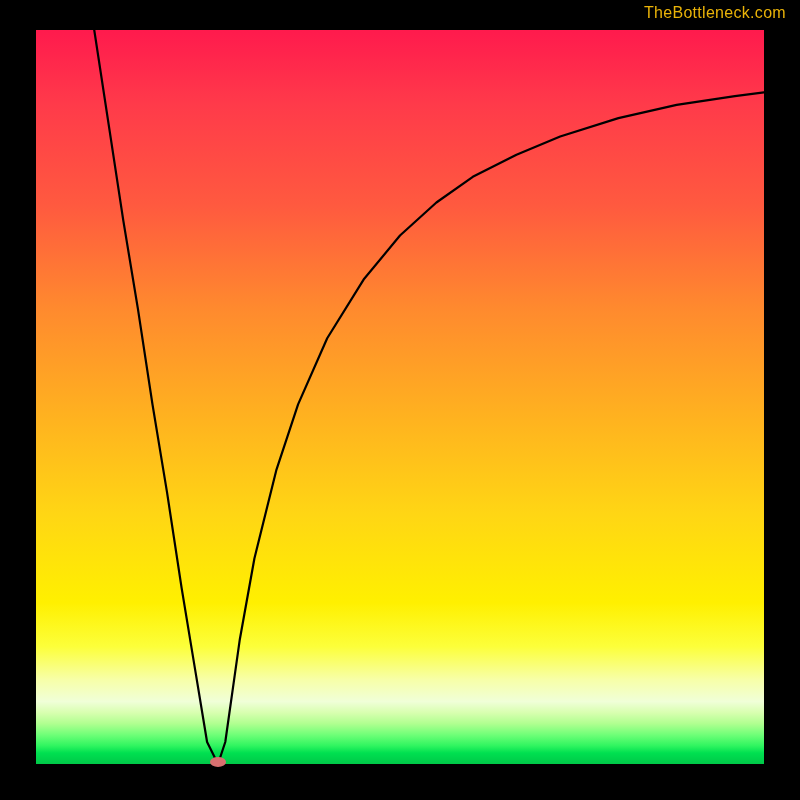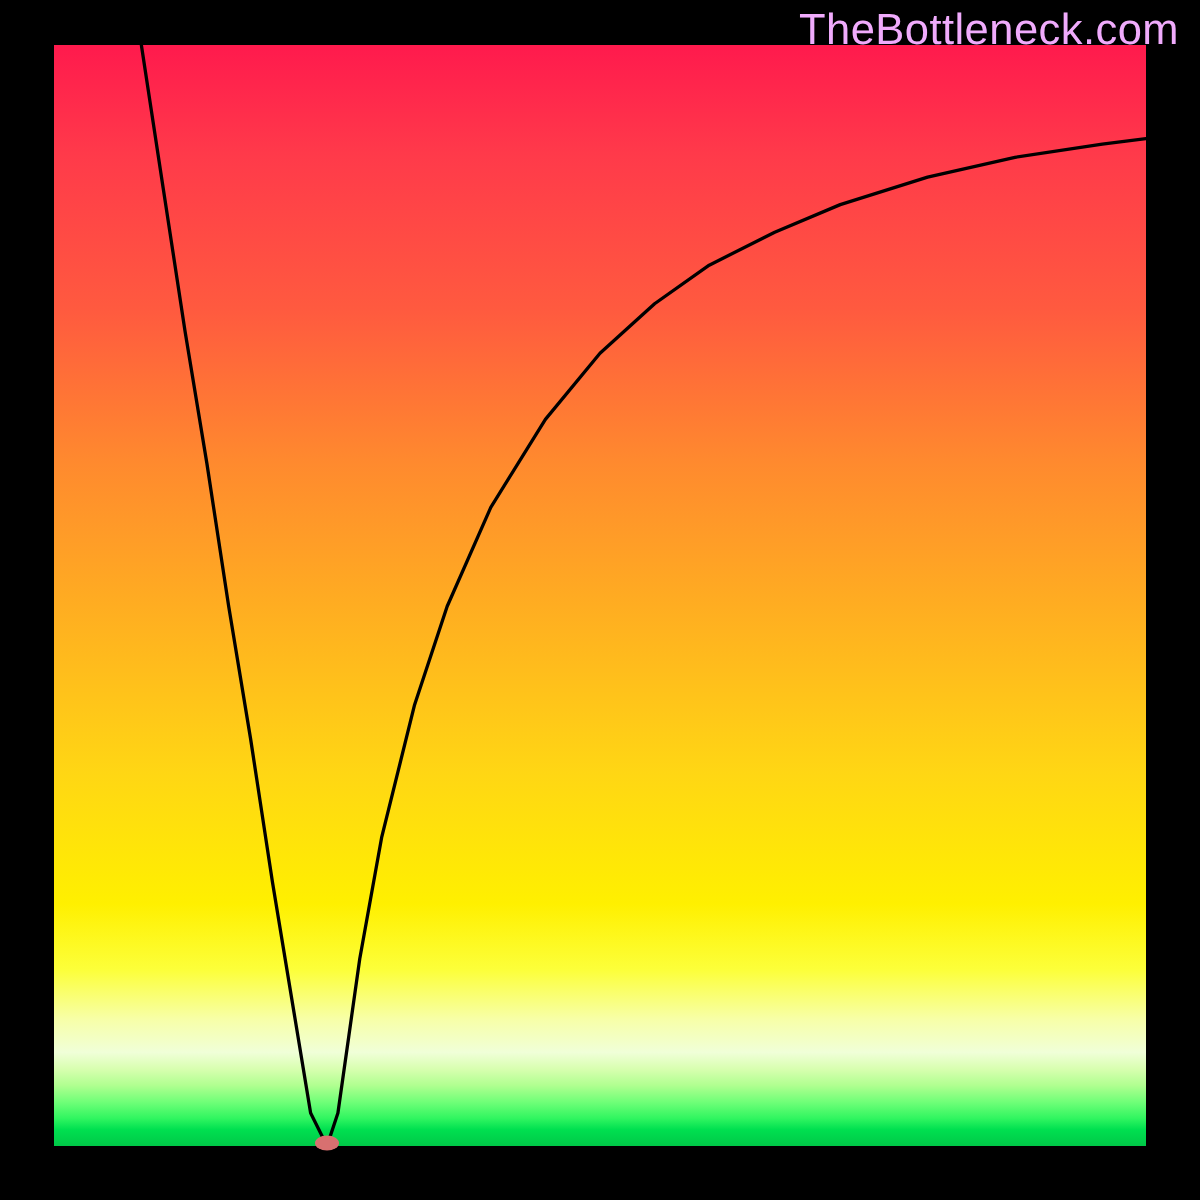--- a/index.html
+++ b/index.html
@@ -14,22 +14,22 @@
   .outer {
     position: relative;
     width: 800px;
     height: 800px;
     background: #000000;
   }
   .watermark {
     position: absolute;
     top: 4px;
     right: 14px;
-    color: #f0abfc;
-    font-size: 29px;
+    color: #eab308;
+    font-size: 16px;
     font-weight: 500;
     letter-spacing: 0.3px;
     user-select: none;
   }
   .plot-area {
     position: absolute;
     left: 36px;
     top: 30px;
     width: 728px;
     height: 734px;

